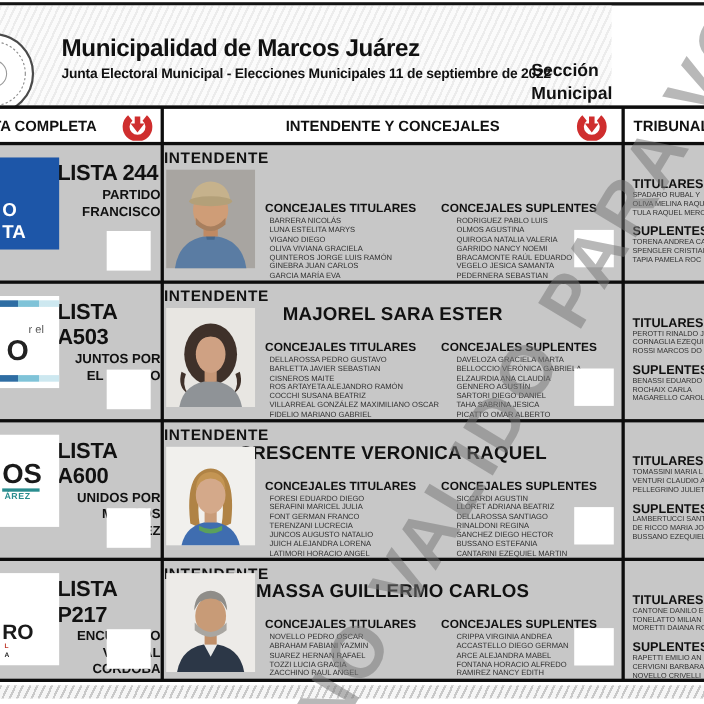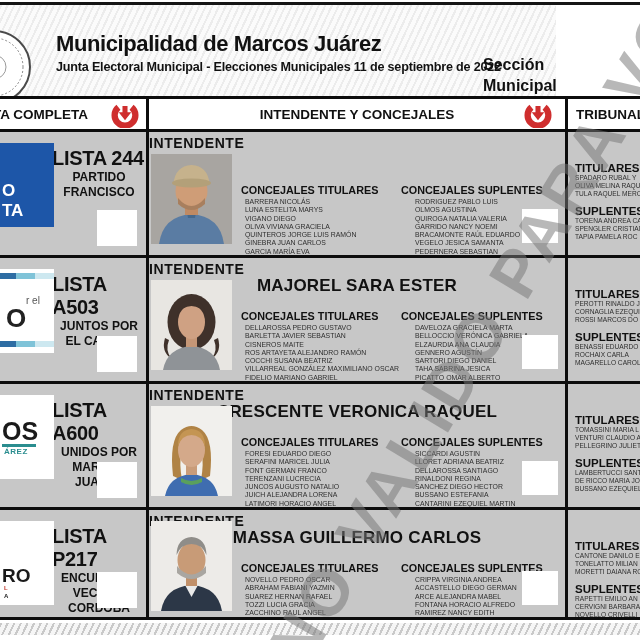--- a/index.html
+++ b/index.html
@@ -44,21 +44,21 @@
     background:linear-gradient(90deg,#2e6da3 0 30%,#7fc3d8 30% 65%,#cde8f0 65%);}
   .logo-jxc .small{position:absolute;left:26px;top:26px;font-size:10px;color:#555;}
   .logo-jxc .big{position:absolute;left:6px;top:34px;font-size:26px;font-weight:bold;color:#222;}
   .logo-uni .big{position:absolute;left:2px;top:22px;font-size:25px;font-weight:800;color:#1a1a1a;}
   .logo-uni .small{position:absolute;left:4px;top:52px;font-size:8px;font-weight:bold;color:#2a8d8f;letter-spacing:0.5px;}
   .logo-uni .bar{position:absolute;left:2px;top:49px;width:34px;height:3px;background:#2a8d8f;}
   .logo-evc .big{position:absolute;left:2px;top:44px;font-size:19px;font-weight:800;color:#1a1a1a;text-align:center;}
   .logo-evc .s1{position:absolute;left:4px;top:64px;font-size:6px;font-weight:bold;color:#c0392b;letter-spacing:2px;}
   .logo-evc .s2{position:absolute;left:4px;top:72px;font-size:6px;font-weight:bold;color:#222;letter-spacing:2px;}
   .lista-title{margin-top:15px;padding-left:52px;text-align:left;font-size:20px;font-weight:bold;letter-spacing:-0.3px;}
-  .party-line{padding-left:52px;text-align:center;font-size:12px;font-weight:bold;line-height:15px;}
+  .party-line{padding-left:52px;text-align:right;font-size:12px;font-weight:bold;line-height:15px;}
   .checkbox{position:absolute;right:9px;bottom:9px;width:40px;height:36px;background:#fff;}
   
   .photo{position:absolute;left:2px;top:22px;width:81px;height:90px;}
   .row4 .photo{top:11px;}
   .int-label{text-align:left;font-weight:bold;font-size:14px;letter-spacing:0.6px;margin-top:3px;}
   .int-name{text-align:center;font-weight:bold;font-size:17px;letter-spacing:0.2px;line-height:18px;}
   .conc-wrap{position:absolute;left:92px;right:4px;top:40px;display:flex;margin-top:12px;}
   .conc-col{width:50%;}
   .conc-header{font-weight:bold;font-size:10.8px;margin-bottom:2px;white-space:nowrap;}
   .name{font-size:6.9px;line-height:8.3px;color:#2e2e2e;white-space:nowrap;}

